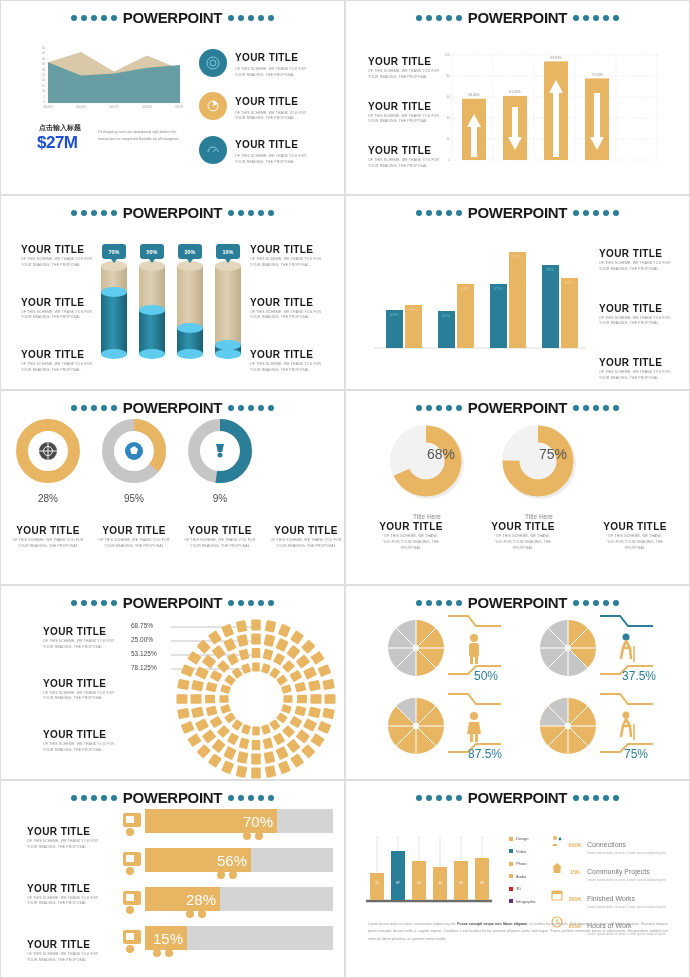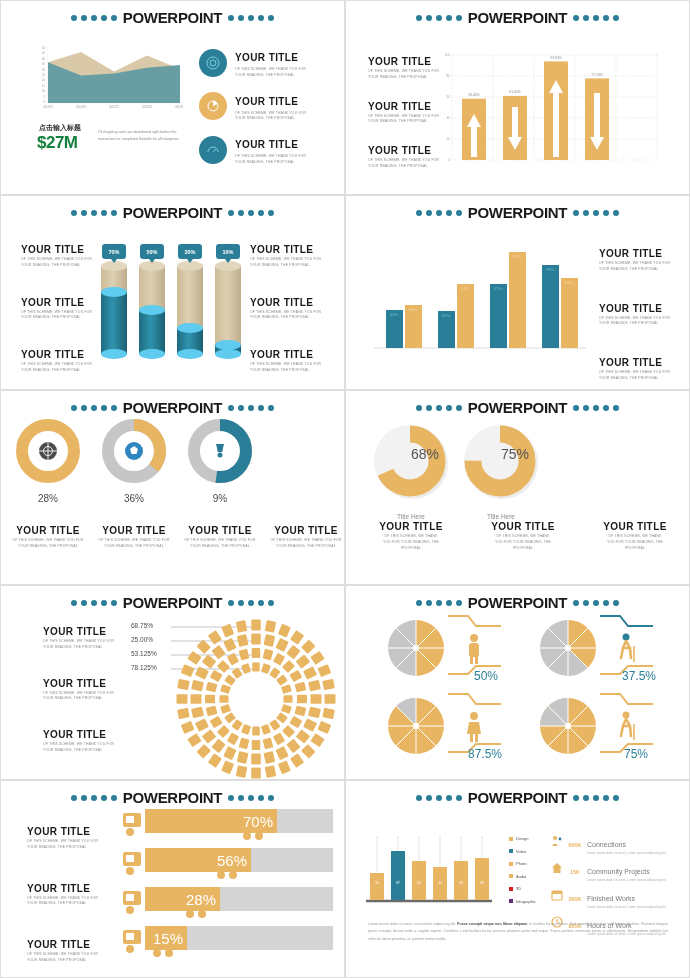--- a/index.html
+++ b/index.html
@@ -21,41 +21,41 @@
 
   
   .yt { font-size:10px; font-weight:bold; color:#1a1a1a; letter-spacing:0.4px; }
   .ydesc { font-size:3.4px; color:#8a8a8a; line-height:1.7; letter-spacing:0.2px; margin-top:2px; }
   .blk { width:78px; }
 
   
   .s1-chart { position:absolute; left:30px; top:42px; width:152px; height:72px; }
   .s1-axis { font-size:2.6px; fill:#999; }
   .s1-kpi-t { position:absolute; left:38px; top:122px; font-size:7px; font-weight:bold; color:#333; }
-  .s1-kpi-v { position:absolute; left:36px; top:132px; font-size:17px; font-weight:bold; color:#15803d; letter-spacing:-0.5px; }
+  .s1-kpi-v { position:absolute; left:36px; top:132px; font-size:17px; font-weight:bold; color:#1d4ed8; letter-spacing:-0.5px; }
   .s1-kpi-d { position:absolute; left:97px; top:128px; width:86px; font-size:3.6px; color:#8a8a8a; line-height:1.9; }
   .s1-rows { position:absolute; left:198px; top:46px; display:flex; flex-direction:column; gap:12px; }
   .s1-row { display:flex; align-items:center; gap:8px; }
   .ico-c { width:28px; height:28px; border-radius:50%; display:flex; align-items:center; justify-content:center; flex-shrink:0; }
 
   
   .s2-left { position:absolute; left:22px; top:55px; display:flex; flex-direction:column; gap:20px; }
   .s2-chart { position:absolute; left:90px; top:48px; width:225px; height:125px; }
 
   
   .s4-chart { position:absolute; left:18px; top:30px; width:232px; height:130px; }
 
   
   .s5-row { position:absolute; top:28px; left:8px; display:flex; gap:8px; }
   .s5-item { width:78px; text-align:center; }
   .s5-pct { font-size:10px; color:#4a4a4a; margin-top:6px; }
   .s5-txt { position:absolute; top:134px; left:8px; display:flex; gap:8px; }
 
   
-  .s6-row { position:absolute; top:28px; left:20px; display:flex; }
+  .s6-row { position:absolute; top:28px; left:36px; display:flex; gap:22px; }
   .s6-item { width:90px; text-align:center; }
   .s6-th { font-size:6.5px; color:#8a8a8a; margin-top:4px; }
   .s6-txt { position:absolute; top:130px; left:20px; display:flex; gap:22px; }
 
   
   .s7-left { position:absolute; left:42px; top:40px; display:flex; flex-direction:column; gap:27px; }
   .s7-lbls { position:absolute; left:130px; top:32px; }
   .s7-lbl { font-size:6.5px; color:#4a4a4a; height:14px; display:flex; align-items:center; }
 
   
@@ -451,21 +451,21 @@
       <div class="s5-item">
         <svg width="64" height="64" viewBox="0 0 64 64">
           <circle cx="32" cy="32" r="26" fill="none" stroke="#C6C6C6" stroke-width="12"></circle>
           <circle cx="32" cy="32" r="26" fill="none" stroke="#E8B563" stroke-width="12" stroke-dasharray="58.8 104.6" transform="rotate(-90 32 32)"></circle>
           <circle cx="32" cy="32" r="13" fill="#fff"></circle>
           <g>
               <circle cx="32" cy="32" r="9" fill="#2E86C1"></circle>
             <polygon points="32,27 36,30 34.5,35 29.5,35 28,30" fill="#fff"></polygon>
             </g>
         </svg>
-        <div class="s5-pct">36%</div>
+        <div class="s5-pct">95%</div>
       </div>
       <div class="s5-item">
         <svg width="64" height="64" viewBox="0 0 64 64">
           <circle cx="32" cy="32" r="26" fill="none" stroke="#C6C6C6" stroke-width="12"></circle>
           <circle cx="32" cy="32" r="26" fill="none" stroke="#2B7E97" stroke-width="12" stroke-dasharray="85 78.4" transform="rotate(-90 32 32)"></circle>
           <circle cx="32" cy="32" r="13" fill="#fff"></circle>
           <g fill="#2B7E97">
             <path d="M28 25 L36 25 L34 33 L30 33 Z"></path>
               <circle cx="32" cy="36" r="2.5"></circle>
             <g stroke="#2B7E97" stroke-width="0.6">

